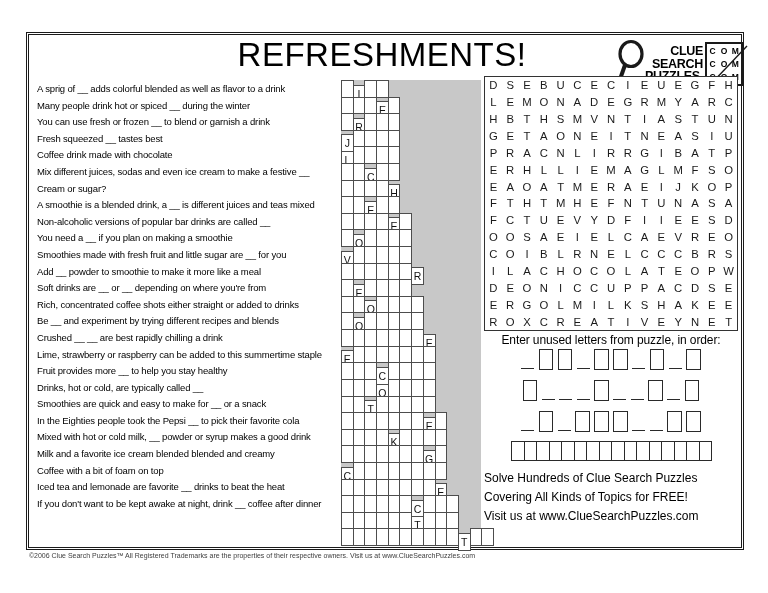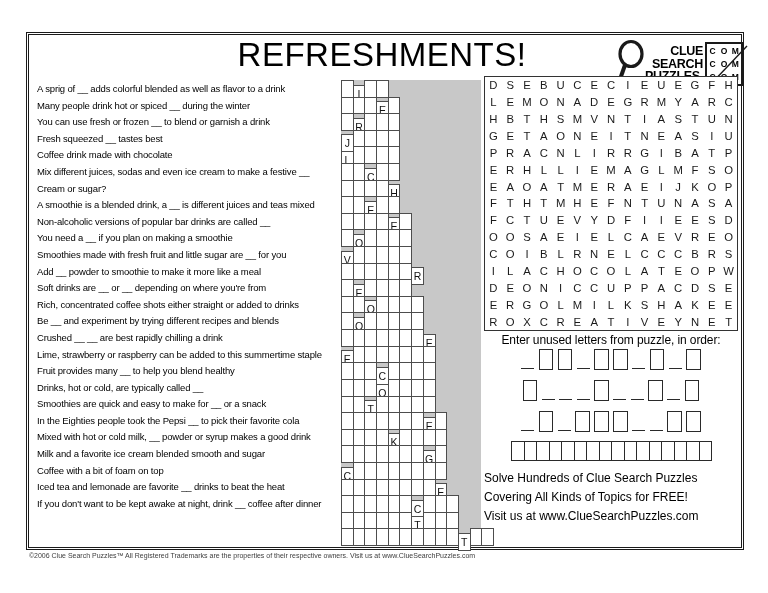--- a/index.html
+++ b/index.html
@@ -102,26 +102,26 @@
       <div class="clue-line">A smoothie is a blended drink, a __ is different juices and teas mixed</div>
       <div class="clue-line">Non-alcoholic versions of popular bar drinks are called __</div>
       <div class="clue-line">You need a __ if you plan on making a smoothie</div>
       <div class="clue-line">Smoothies made with fresh fruit and little sugar are __ for you</div>
       <div class="clue-line">Add __ powder to smoothie to make it more like a meal</div>
       <div class="clue-line">Soft drinks are __ or __ depending on where you're from</div>
       <div class="clue-line">Rich, concentrated coffee shots either straight or added to drinks</div>
       <div class="clue-line">Be __ and experiment by trying different recipes and blends</div>
       <div class="clue-line">Crushed __ __ are best rapidly chilling a drink</div>
       <div class="clue-line">Lime, strawberry or raspberry can be added to this summertime staple</div>
-      <div class="clue-line">Fruit provides many __ to help you blend healthy</div>
+      <div class="clue-line">Fruit provides more __ to help you stay healthy</div>
       <div class="clue-line">Drinks, hot or cold, are typically called __</div>
       <div class="clue-line">Smoothies are quick and easy to make for __ or a snack</div>
       <div class="clue-line">In the Eighties people took the Pepsi __ to pick their favorite cola</div>
       <div class="clue-line">Mixed with hot or cold milk, __ powder or syrup makes a good drink</div>
-      <div class="clue-line">Milk and a favorite ice cream blended smooth and sugar</div>
+      <div class="clue-line">Milk and a favorite ice cream blended blended and creamy</div>
       <div class="clue-line">Coffee with a bit of foam on top</div>
       <div class="clue-line">Iced tea and lemonade are favorite __ drinks to beat the heat</div>
       <div class="clue-line">If you don't want to be kept awake at night, drink __ coffee after dinner</div>
     </div>
 
   <div id="answer-grid" style="background: rgb(200, 200, 200);">
       <div class="agrid-row" style="top: 0px;"><span class="acell"></span><span class="acell">I</span><span class="acell"></span><span class="acell"></span></div>
       <div class="agrid-row" style="top: 16.607px;"><span class="acell"></span><span class="acell"></span><span class="acell"></span><span class="acell">E</span><span class="acell"></span></div>
       <div class="agrid-row" style="top: 33.214px;"><span class="acell"></span><span class="acell">R</span><span class="acell"></span><span class="acell"></span><span class="acell"></span></div>
       <div class="agrid-row" style="top: 49.821px;"><span class="acell">J</span><span class="acell"></span><span class="acell"></span><span class="acell"></span><span class="acell"></span></div>

